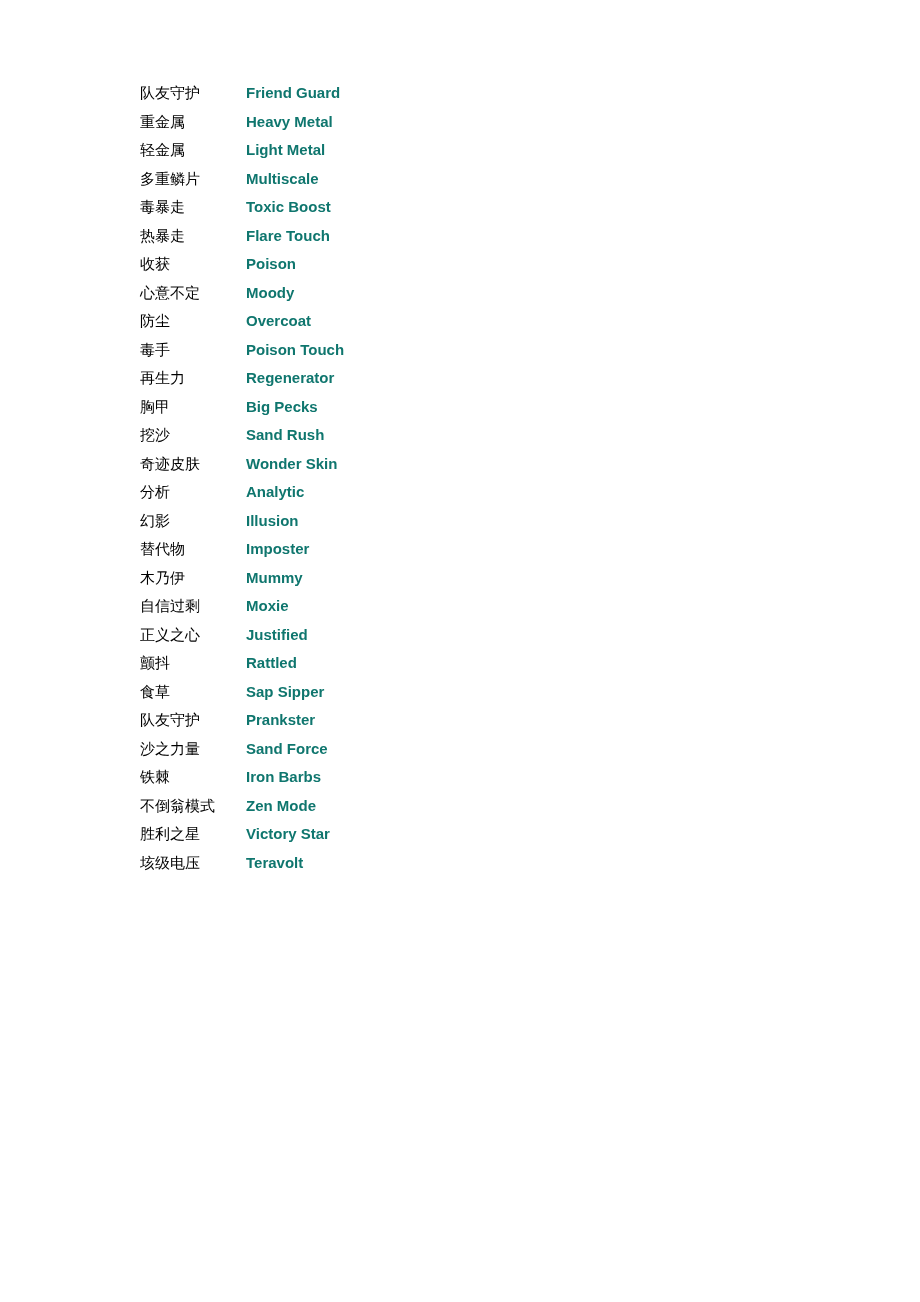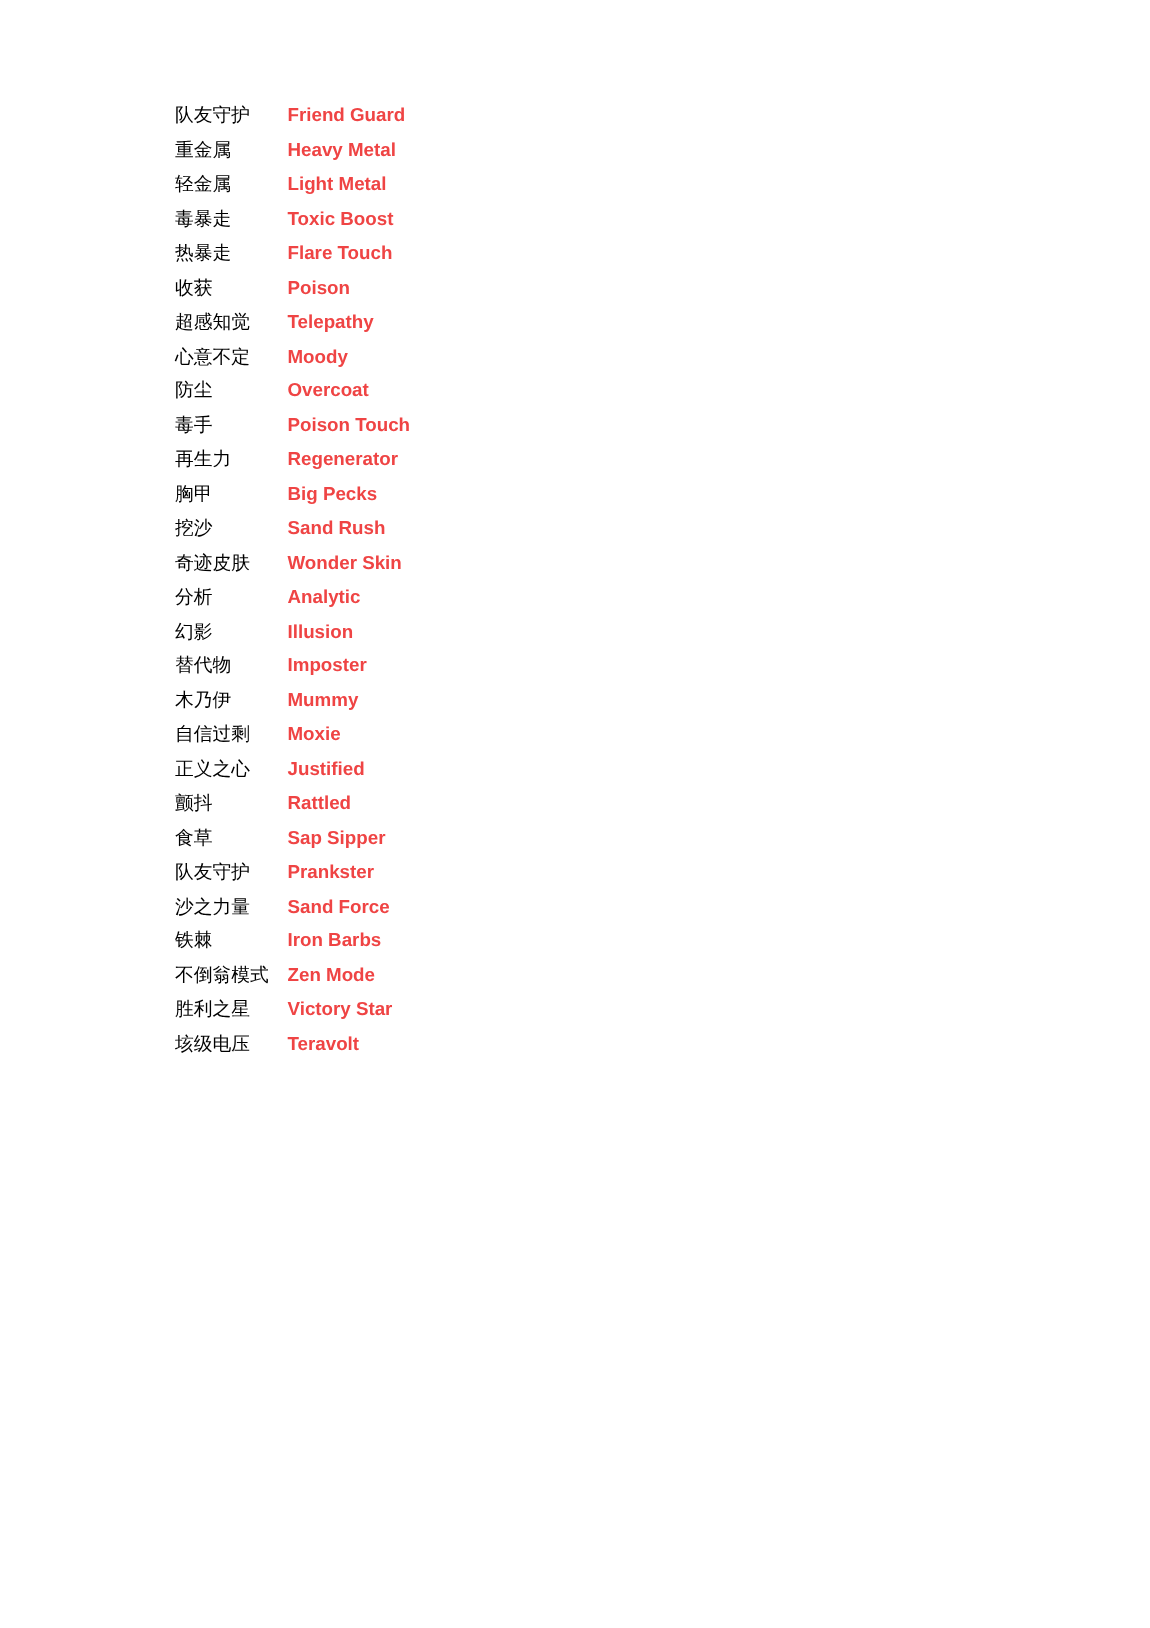--- a/index.html
+++ b/index.html
@@ -26,60 +26,61 @@
       display: flex;
       align-items: baseline;
       line-height: 1.7;
     }
 
     .chinese-name {
       font-size: 15px;
       color: #000000;
       min-width: 90px;
       display: inline-block;
+      font-family: Liberation Serif, serif;
     }
 
     .english-name {
       font-size: 15px;
       font-weight: bold;
-      color: #ef4444;
-      margin-left: 0;
+      color: #0f766e;
+      margin-left: 16px;
     }
   </style>
 </head>
 <body>
 
 <div class="ability-list">
 <div class="ability-row">
       <span class="chinese-name">队友守护</span>
       <span class="english-name">Friend Guard</span>
     </div>
     <div class="ability-row">
       <span class="chinese-name">重金属</span>
       <span class="english-name">Heavy Metal</span>
     </div>
     <div class="ability-row">
       <span class="chinese-name">轻金属</span>
       <span class="english-name">Light Metal</span>
     </div>
     <div class="ability-row">
+      <span class="chinese-name">多重鳞片</span>
+      <span class="english-name">Multiscale</span>
+    </div>
+    <div class="ability-row">
       <span class="chinese-name">毒暴走</span>
       <span class="english-name">Toxic Boost</span>
     </div>
     <div class="ability-row">
       <span class="chinese-name">热暴走</span>
       <span class="english-name">Flare Touch</span>
     </div>
     <div class="ability-row">
       <span class="chinese-name">收获</span>
       <span class="english-name">Poison</span>
-    </div>
-    <div class="ability-row">
-      <span class="chinese-name">超感知觉</span>
-      <span class="english-name">Telepathy</span>
     </div>
     <div class="ability-row">
       <span class="chinese-name">心意不定</span>
       <span class="english-name">Moody</span>
     </div>
     <div class="ability-row">
       <span class="chinese-name">防尘</span>
       <span class="english-name">Overcoat</span>
     </div>
     <div class="ability-row">

